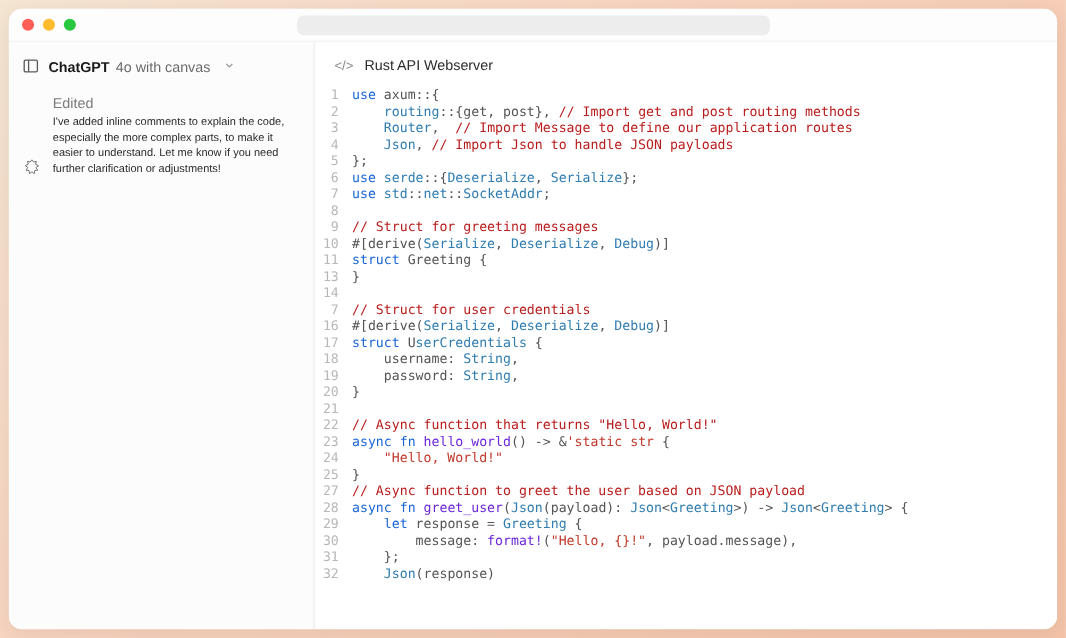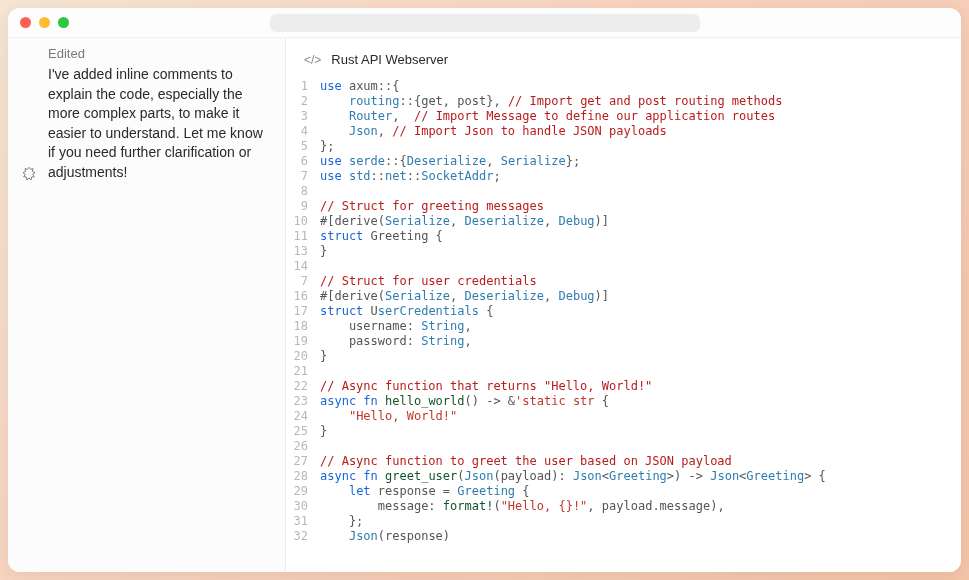--- a/index.html
+++ b/index.html
@@ -76,21 +76,21 @@
     align-items: flex-end;
   }
   .assistant-avatar {
     width: 18px; height: 18px; flex-shrink: 0;
     display:flex; align-items:center; justify-content:center;
     margin-top: 2px;
   }
   .assistant-avatar svg { width: 16px; height: 16px; }
   .msg-content { flex: 1; }
   .msg-status { color: #7a7a7a; font-size: 13px; margin-bottom: 4px; }
-  .msg-text { color: #2a2a2a; font-size: 14px; line-height: 1.4; }
+  .msg-text { color: #2a2a2a; font-size: 10px; line-height: 1.4; }
   .composer {
     position: absolute;
     bottom: 12px;
     left: 10px;
     right: 10px;
     height: 40px;
     background: #ffffff;
     border: 1px solid #e6e6e6;
     border-radius: 22px;
     display: flex;
@@ -148,21 +148,21 @@
     text-align: right;
     color: #b8b8b8;
     padding-right: 12px;
     user-select: none;
     flex-shrink: 0;
   }
   .code-content { flex: 1; }
   .tok-kw   { color: #1a66d6; }
   .tok-path { color: #2f7db0; }
   .tok-type { color: #2f7db0; }
-  .tok-fn   { color: #14532d; }
+  .tok-fn   { color: #6d28d9; }
   .tok-str  { color: #c0392b; }
   .tok-cmt  { color: #b91c1c; text-align: right; }
   .tok-punct{ color: #555; }
   .tok-ident{ color: #555; }
 </style>
 </head>
 <body>
 
 <div class="window">
 
@@ -172,20 +172,37 @@
       <div class="light yellow"></div>
       <div class="light green"></div>
     </div>
     <div class="urlbar"></div>
   </div>
 
   <div class="body-area">
 
     <div class="left-pane">
 
+      <div class="model-header">
+        <span class="brand-icon">
+          <svg viewBox="0 0 24 24" fill="none" stroke="#5a5a5a" stroke-width="1.8">
+            <rect x="3" y="4" width="18" height="16" rx="2"></rect>
+            <line x1="9" y1="4" x2="9" y2="20"></line>
+          </svg>
+        </span>
+        <span>
+          <span class="name">ChatGPT</span>
+          <span class="variant">4o with canvas</span>
+        </span>
+        <span class="chev">
+          <svg width="11" height="11" viewBox="0 0 24 24" fill="none" stroke="currentColor" stroke-width="2.5">
+              <polyline points="6 9 12 15 18 9"></polyline>
+            </svg>
+        </span>
+      </div>
 
       <div class="message-block">
         <div class="assistant-avatar">
           <svg viewBox="0 0 24 24" fill="none" stroke="#6b6b6b" stroke-width="1.3">
             <path d="M12 2 L14.5 5 L18 4 L17 8 L21 10 L17.5 12.5 L20 16 L16 16.5 L15 21 L12 18 L9 21 L8 16.5 L4 16 L6.5 12.5 L3 10 L7 8 L6 4 L9.5 5 Z"></path>
           </svg>
         </div>
         <div class="msg-content">
           <div class="msg-status">Edited</div>
           <div class="msg-text">I've added inline comments to explain the code, especially the more complex parts, to make it easier to understand. Let me know if you need further clarification or adjustments!</div>
@@ -218,21 +235,20 @@
           <div class="code-line"><span class="gutter">16</span><span class="code-content"><span class="tok-punct">#[derive(</span><span class="tok-type">Serialize</span><span class="tok-punct">, </span><span class="tok-type">Deserialize</span><span class="tok-punct">, </span><span class="tok-type">Debug</span><span class="tok-punct">)]</span></span></div>
           <div class="code-line"><span class="gutter">17</span><span class="code-content"><span class="tok-kw">struct </span><span class="tok-ident">U</span><span class="tok-type">serCredentials</span><span class="tok-ident"> {</span></span></div>
           <div class="code-line"><span class="gutter">18</span><span class="code-content"><span class="tok-ident">    username: </span><span class="tok-type">String</span><span class="tok-punct">,</span></span></div>
           <div class="code-line"><span class="gutter">19</span><span class="code-content"><span class="tok-ident">    password: </span><span class="tok-type">String</span><span class="tok-punct">,</span></span></div>
           <div class="code-line"><span class="gutter">20</span><span class="code-content"><span class="tok-punct">}</span></span></div>
           <div class="code-line"><span class="gutter">21</span><span class="code-content"><span class="tok-ident"></span></span></div>
           <div class="code-line"><span class="gutter">22</span><span class="code-content"><span class="tok-cmt">// Async function that returns "Hello, World!"</span></span></div>
           <div class="code-line"><span class="gutter">23</span><span class="code-content"><span class="tok-kw">async fn </span><span class="tok-fn">hello_world</span><span class="tok-punct">() -&gt; &amp;</span><span class="tok-str">'static str</span><span class="tok-punct"> {</span></span></div>
           <div class="code-line"><span class="gutter">24</span><span class="code-content"><span class="tok-ident">    </span><span class="tok-str">"Hello, World!"</span></span></div>
           <div class="code-line"><span class="gutter">25</span><span class="code-content"><span class="tok-punct">}</span></span></div>
-          <div class="code-line"><span class="gutter">26</span><span class="code-content"><span class="tok-ident"></span></span></div>
           <div class="code-line"><span class="gutter">27</span><span class="code-content"><span class="tok-cmt">// Async function to greet the user based on JSON payload</span></span></div>
           <div class="code-line"><span class="gutter">28</span><span class="code-content"><span class="tok-kw">async fn </span><span class="tok-fn">greet_user</span><span class="tok-punct">(</span><span class="tok-type">Json</span><span class="tok-punct">(payload): </span><span class="tok-type">Json</span><span class="tok-punct">&lt;</span><span class="tok-type">Greeting</span><span class="tok-punct">&gt;) -&gt; </span><span class="tok-type">Json</span><span class="tok-punct">&lt;</span><span class="tok-type">Greeting</span><span class="tok-punct">&gt; {</span></span></div>
           <div class="code-line"><span class="gutter">29</span><span class="code-content"><span class="tok-ident">    </span><span class="tok-kw">let </span><span class="tok-ident">response = </span><span class="tok-type">Greeting</span><span class="tok-punct"> {</span></span></div>
           <div class="code-line"><span class="gutter">30</span><span class="code-content"><span class="tok-ident">        message: </span><span class="tok-fn">format!</span><span class="tok-punct">(</span><span class="tok-str">"Hello, {}!"</span><span class="tok-punct">, </span><span class="tok-ident">payload</span><span class="tok-punct">.message),</span></span></div>
           <div class="code-line"><span class="gutter">31</span><span class="code-content"><span class="tok-ident">    };</span></span></div>
           <div class="code-line"><span class="gutter">32</span><span class="code-content"><span class="tok-ident">    </span><span class="tok-type">Json</span><span class="tok-punct">(response)</span></span></div>
         </div>
     </div>
 
   </div>

